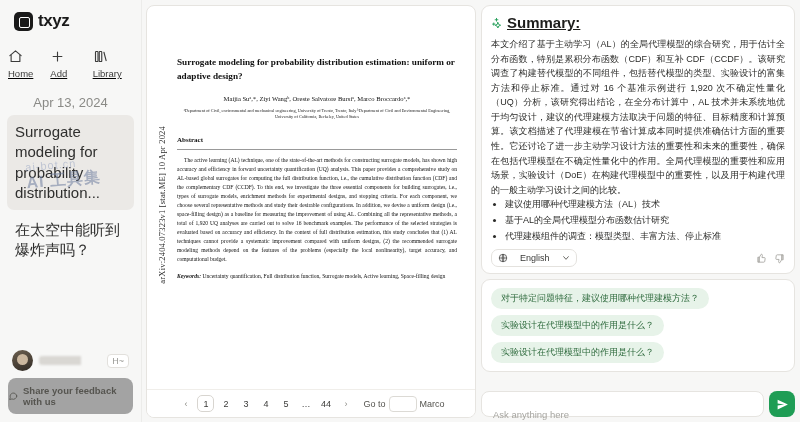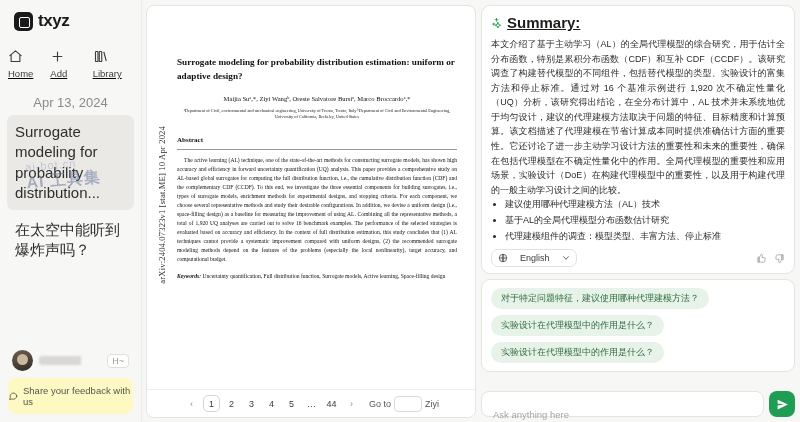--- a/index.html
+++ b/index.html
@@ -148,24 +148,25 @@
     padding: 1px 4px;
     background: #fff;
   }
   .feedback {
     display: flex;
     align-items: center;
     justify-content: center;
     gap: 5px;
     font-size: 9.5px;
     color: #55544f;
-    background: #fef9c3;
+    background: #a3a3a3;
     border-radius: 8px;
     padding: 7px 0;
     cursor: pointer;
+    font-weight: bold;
   }
 
   
   .paper-wrap {
     width: 338px;
     height: 422px;
     padding: 5px 4px 4px 4px;
     display: flex;
   }
   .paper {
@@ -518,21 +519,21 @@
         <div class="pg cur">1</div>
         <div class="pg">2</div>
         <div class="pg">3</div>
         <div class="pg">4</div>
         <div class="pg">5</div>
         <div class="pg">…</div>
         <div class="pg">44</div>
         <div class="pg arrow">›</div>
         <div class="pg-goto">Go to</div>
         <input class="pg-input" value="" style="">
-        <div class="pg-page">Ziyi</div>
+        <div class="pg-page">Marco</div>
       </div>
     </div>
   </div>
 
   <div class="right">
 
     <div class="card summary-card">
       <div class="sum-head">
         <span>
           <svg width="11" height="11" viewBox="0 0 24 24" fill="none" stroke="#1f9d55" stroke-width="2" stroke-linecap="round" stroke-linejoin="round">

